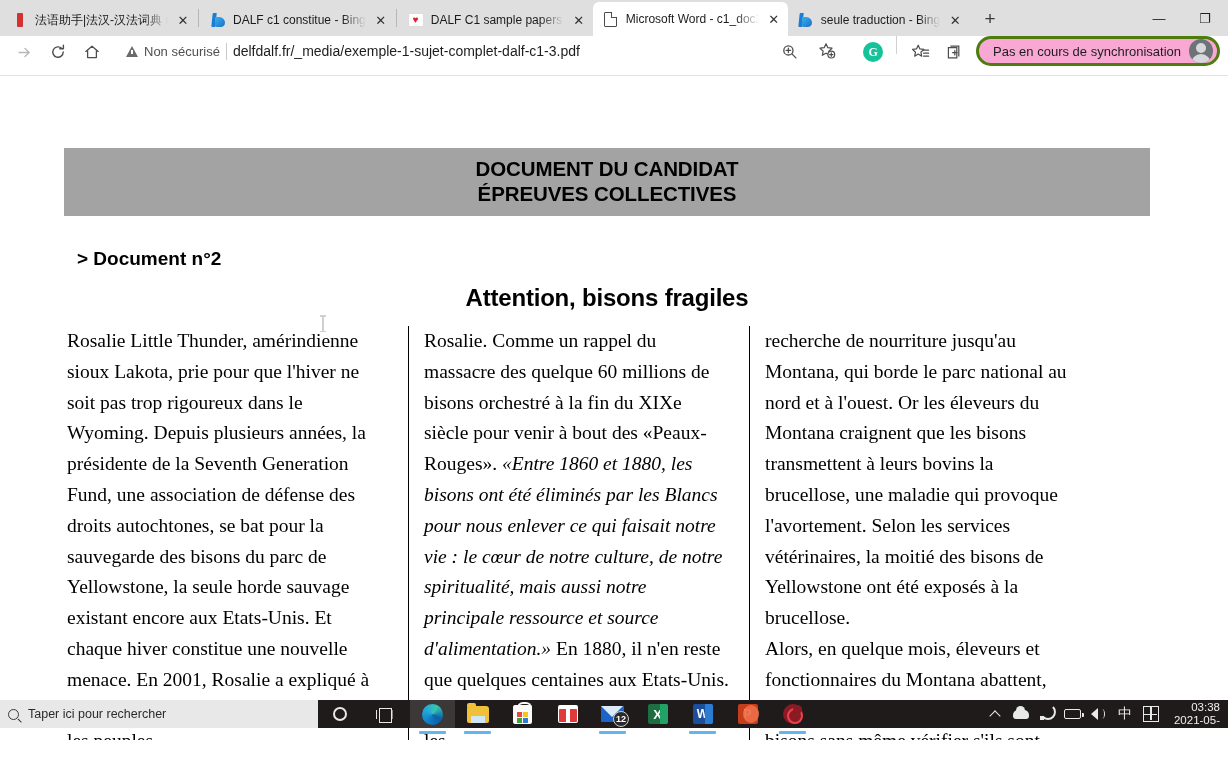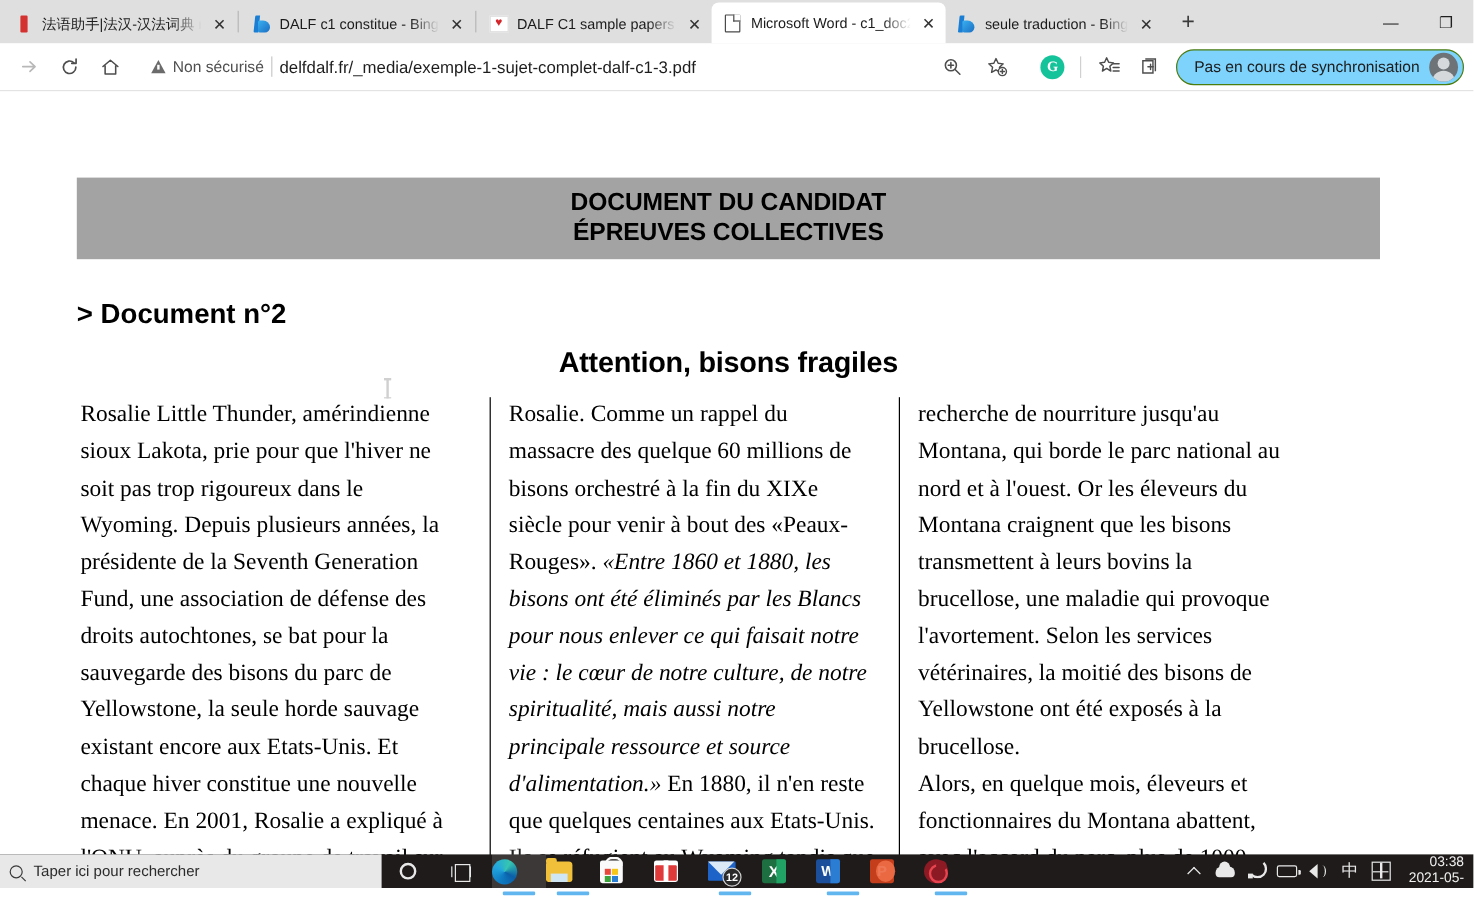--- a/index.html
+++ b/index.html
@@ -109,21 +109,21 @@
     width:5px; height:5px; background:#dfdfdf;
     border-left:1.4px solid #4a4a4a; border-bottom:1.4px solid #4a4a4a;
   }
   .tab.active .fav-doc::after { background:#ffffff; }
 
   
   .toolbar {
     height: 40px;
     background: #ffffff;
     display: flex;
-    align-items: center;
+    align-items: flex-start;
     padding: 0 8px;
     gap: 2px;
     border-bottom: 1px solid #e3e3e3;
   }
   .tb-icon {
     width: 32px; height: 32px;
     display: flex; align-items: center; justify-content: center;
     color: #5a5a5a;
     flex: 0 0 auto;
   }
@@ -154,27 +154,27 @@
   .ns-label { font-size: 13px; color: #4f4f4f; white-space: nowrap; }
   .url-sep { width:1px; height:17px; background:#c9c9c9; flex:0 0 1px; }
   .url-text {
     font-size: 14px; color: #1d1d1d;
     white-space: nowrap; overflow: hidden;
     flex: 1 1 auto;
   }
   .vsep { width:1px; height:18px; background:#d0d0d0; margin:0 5px; flex:0 0 1px; }
   .sync-pill {
     height: 30px;
-    border: 1px solid #4d7c0f;
+    border: 3px solid #4d7c0f;
     border-radius: 15px;
     display: flex; align-items: center; gap: 8px;
     padding: 0 4px 0 14px;
     margin-left: 4px;
     flex: 0 0 auto;
-    background: #7dd3fc;
+    background: #f9a8d4;
   }
   .sync-text { font-size: 13px; color: #1d1d1d; white-space: nowrap; }
   .avatar-circ {
     width: 24px; height: 24px; border-radius: 50%;
     background: #6e7378;
     position: relative; overflow: hidden; flex: 0 0 24px;
   }
   .avatar-circ::before {
     content:""; position:absolute; left:7px; top:4px;
     width:10px; height:10px; border-radius:50%; background:#d6d9dc;
@@ -211,23 +211,23 @@
     text-align: center;
     font-family: "Liberation Sans", sans-serif;
     font-weight: bold;
     font-size: 20.5px;
     line-height: 25px;
     letter-spacing: -0.1px;
   }
   .doc-num {
     font-family: "Liberation Sans", sans-serif;
     font-weight: bold;
-    font-size: 23px;
+    font-size: 19px;
     margin-top: 32px;
-    margin-left: 0;
+    margin-left: 13px;
   }
   .lede {
     font-family: "Liberation Serif", serif;
     font-weight: bold;
     font-size: 19.5px;
     margin-top: 30px;
     margin-left: 3px;
     letter-spacing: -0.15px;
   }
   .headline {
@@ -269,21 +269,21 @@
   }
   .text-caret::before, .text-caret::after {
     content:""; position:absolute; left:-2px; width:6px; height:1.5px; background:#d0d0d0;
   }
   .text-caret::before { top:0; }
   .text-caret::after  { bottom:0; }
 
   
   .taskbar {
     position: absolute;
-    left: 0; bottom: 0;
+    left: 0; bottom: 12px;
     width: 1228px; height: 28px;
     background: #1f1b1a;
     display: flex;
     align-items: center;
   }
   .tb-search {
     width: 318px; height: 28px;
     background: #e8e8e8;
     display: flex; align-items: center; gap: 9px;
     padding-left: 8px;
@@ -317,21 +317,21 @@
     width:11px; height:13px; border:1.5px solid #e8e8e8;
   }
   .taskview::after {
     content:""; position:absolute; left:0; top:2px;
     width:1.5px; height:9px; background:#e8e8e8;
     box-shadow: 15.5px 0 0 #e8e8e8;
   }
   .tb-apps { display: flex; align-items: center; height: 28px; margin-left: 4px; }
   .tb-app {
     width: 45px; height: 39px;
-    display: flex; align-items: center; 
+    display: flex; align-items: center; justify-content: center;
     position: relative;
   }
   .tb-app.running::after {
     content:""; position:absolute; bottom:0; left:9px;
     width:27px; height:2.5px; background:#62b6f0; border-radius:1px;
   }
   .tb-app.focused { background: rgba(255,255,255,0.13); }
 
   .ic-edge {
     width:21px; height:21px; border-radius:50%;

